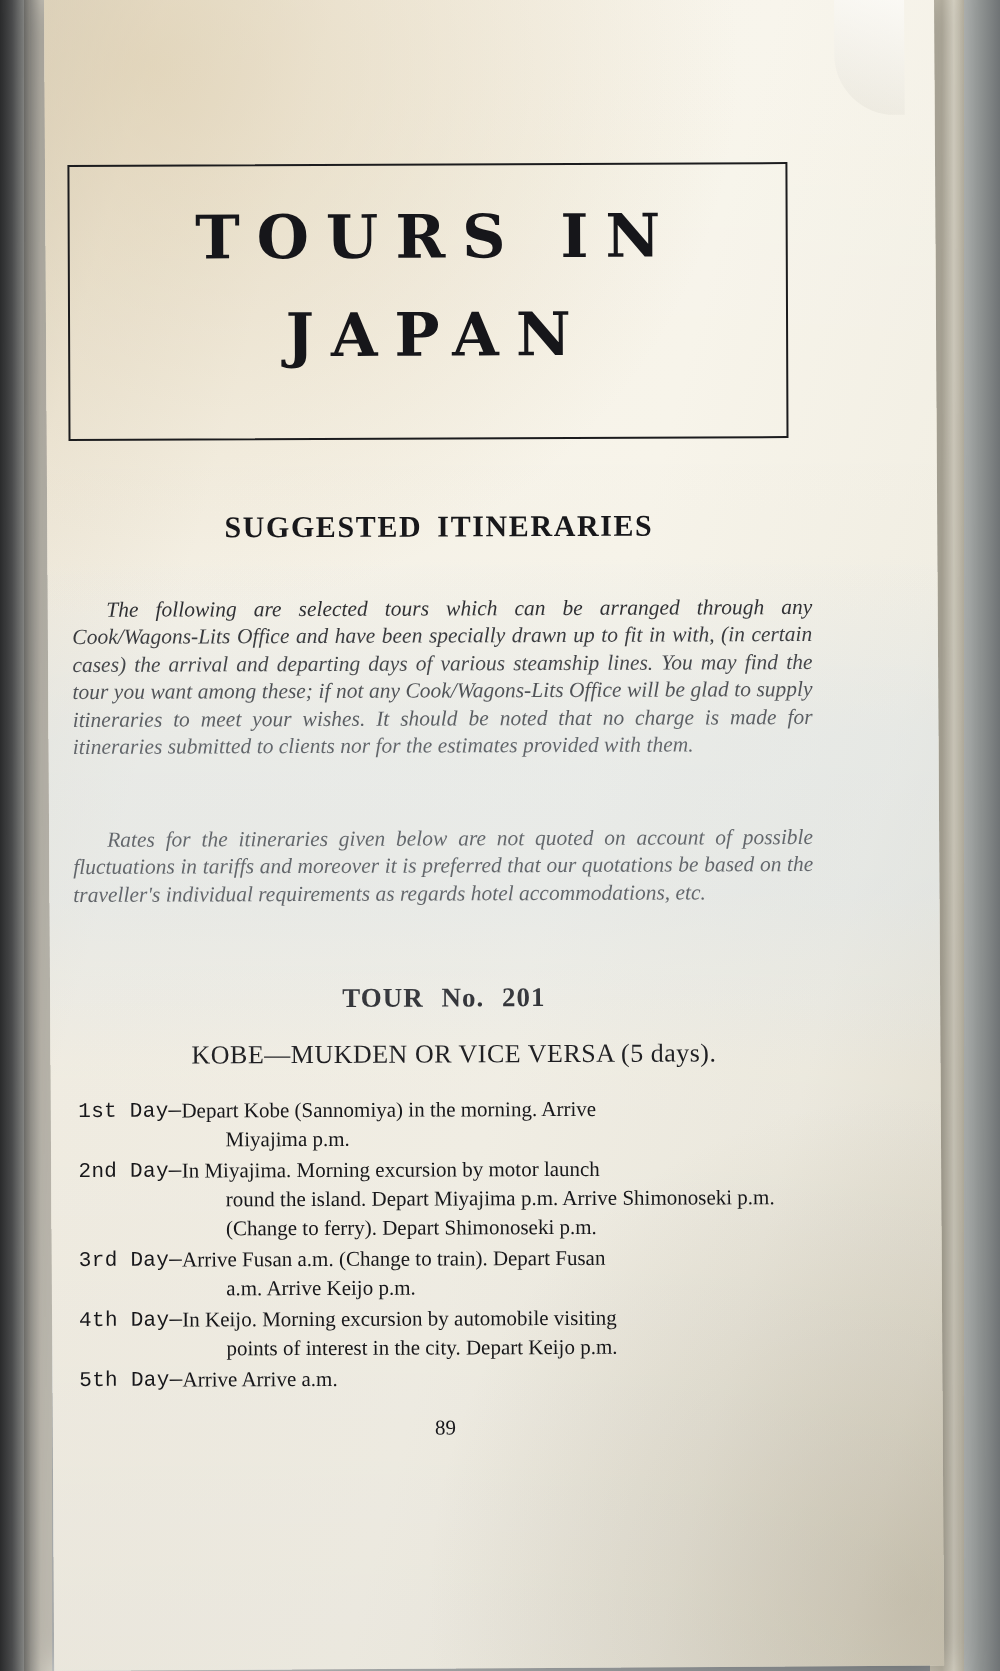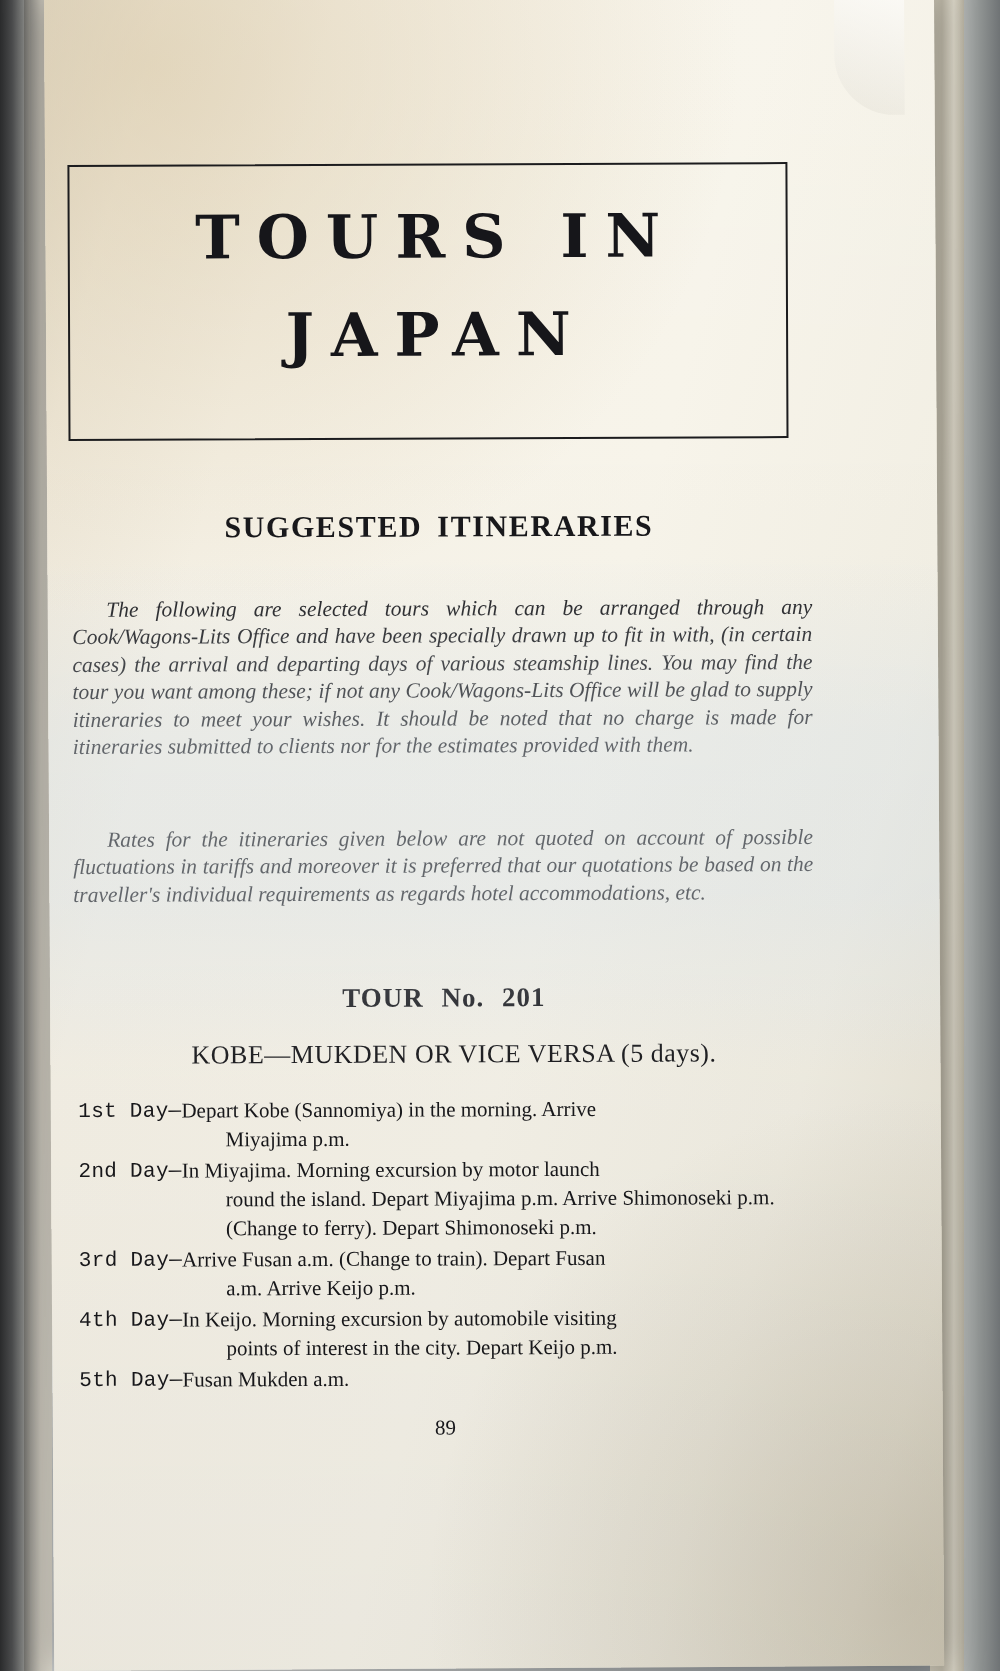--- a/index.html
+++ b/index.html
@@ -292,21 +292,21 @@
           <div class="day-label">4th Day—</div>
           <div class="day-text">
             <span>In Keijo. Morning excursion by automobile visiting</span>
             <span class="cont">points of interest in the city. Depart Keijo p.m.</span>
           </div>
         </div>
 
         <div class="day-row">
           <div class="day-label">5th Day—</div>
           <div class="day-text">
-            <span>Fusan Mukden a.m.</span>
+            <span>Arrive Arrive a.m.</span>
           </div>
         </div>
 
       </div>
 
       <div class="folio">89</div>
 
     </div>
   </div>
 </div>

